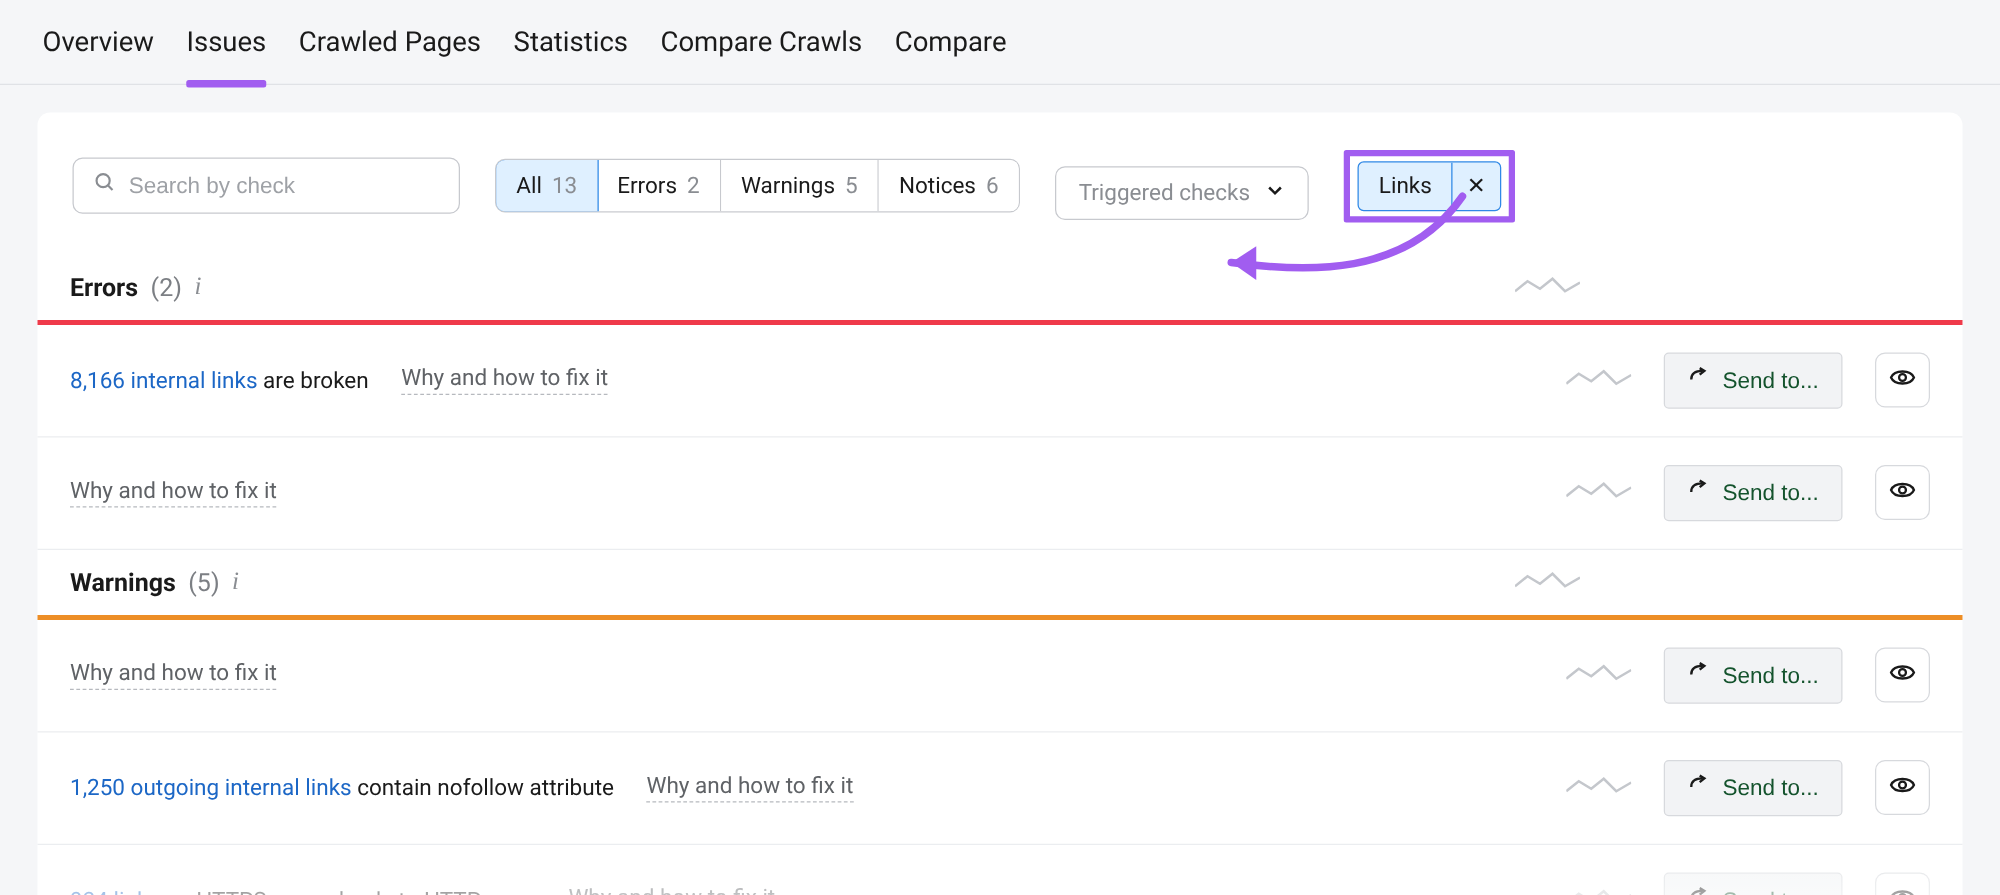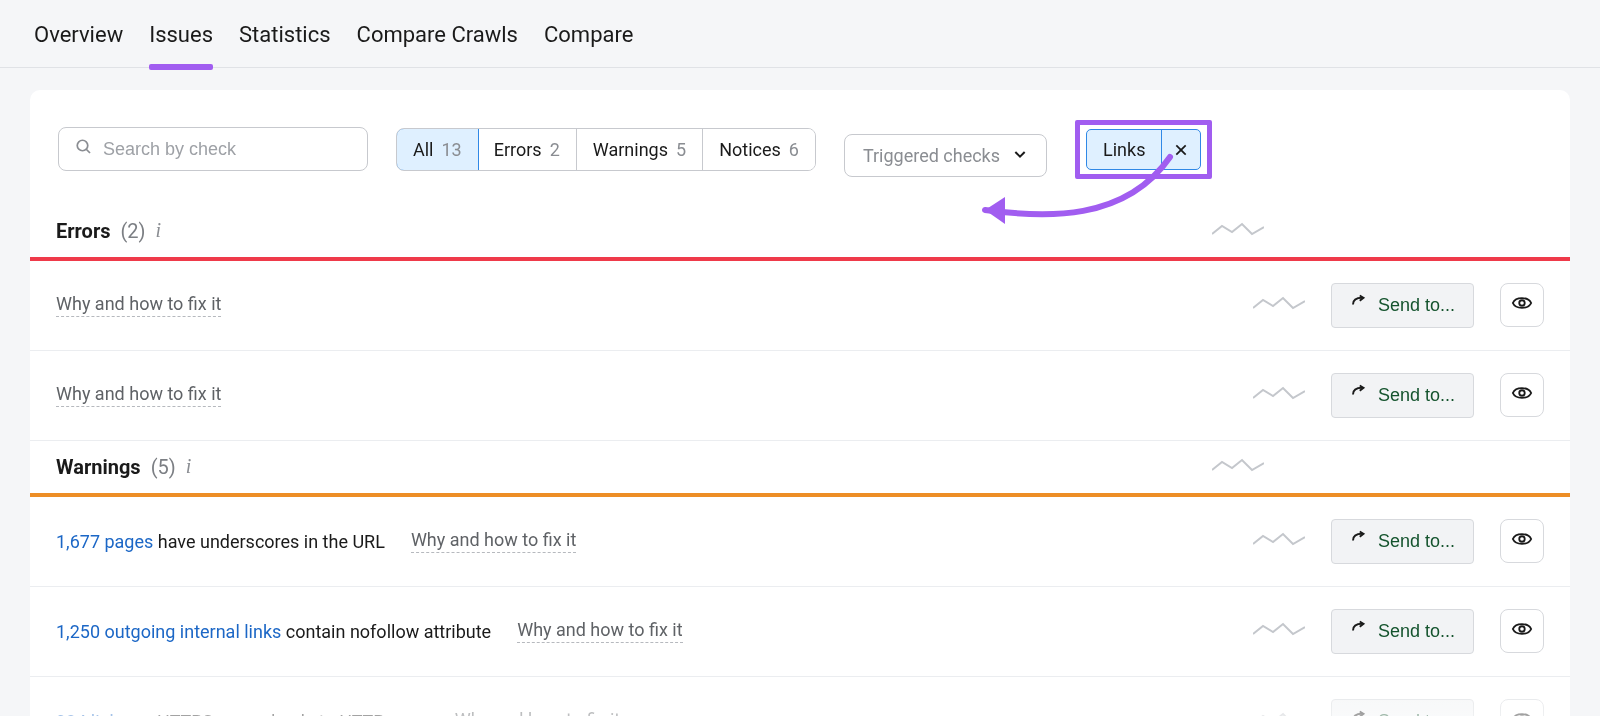--- a/index.html
+++ b/index.html
@@ -245,20 +245,21 @@
   }
 
   .icon-svg { display:inline-block; vertical-align:middle; }
 </style>
 </head>
 <body>
 
 <div class="tabs">
   <div class="tab-item">Overview</div>
   <div class="tab-item active">Issues</div>
+  <div class="tab-item">Crawled Pages</div>
   <div class="tab-item">Statistics</div>
   <div class="tab-item">Compare Crawls</div>
   <div class="tab-item">Compare</div>
 </div>
 
 <div class="card">
 
   <div class="controls">
     <div class="search-wrap">
       <span class="icon-svg">
@@ -326,20 +327,23 @@
     <span class="info">i</span>
     <span class="section-spark spark">
       <svg width="52" height="18">
           <polyline points="0,12 10,4 20,10 30,2 40,12 52,5" fill="none" stroke="#c4c7cc" stroke-width="2"></polyline>
         </svg>
     </span>
   </div>
   <div class="divider-err"></div>
 
   <div class="row">
+    <span class="row-text">
+      <a class="link-count" href="#">8,166 internal links</a><span class="rest"> are broken</span>
+    </span>
     <span class="why">Why and how to fix it</span>
     <span class="row-spacer"></span>
     <span class="spark">
       <svg width="52" height="18">
           <polyline points="0,12 10,4 20,10 30,2 40,12 52,5" fill="none" stroke="#c4c7cc" stroke-width="2"></polyline>
         </svg>
     </span>
     <button class="btn">
       <span class="icon-svg">
         <svg width="18" height="18" viewBox="0 0 24 24" fill="none" stroke="#1a1a1a" stroke-width="2.5">
@@ -392,23 +396,20 @@
     <span class="info">i</span>
     <span class="section-spark spark">
       <svg width="52" height="18">
           <polyline points="0,12 10,4 20,10 30,2 40,12 52,5" fill="none" stroke="#c4c7cc" stroke-width="2"></polyline>
         </svg>
     </span>
   </div>
   <div class="divider-warn"></div>
 
   <div class="row">
-    <span class="row-text">
-      <a class="link-count" href="#">1,677 pages</a><span class="rest"> have underscores in the URL</span>
-    </span>
     <span class="why">Why and how to fix it</span>
     <span class="row-spacer"></span>
     <span class="spark">
       <svg width="52" height="18">
           <polyline points="0,12 10,4 20,10 30,2 40,12 52,5" fill="none" stroke="#c4c7cc" stroke-width="2"></polyline>
         </svg>
     </span>
     <button class="btn">
       <span class="icon-svg">
         <svg width="18" height="18" viewBox="0 0 24 24" fill="none" stroke="#1a1a1a" stroke-width="2.5">

